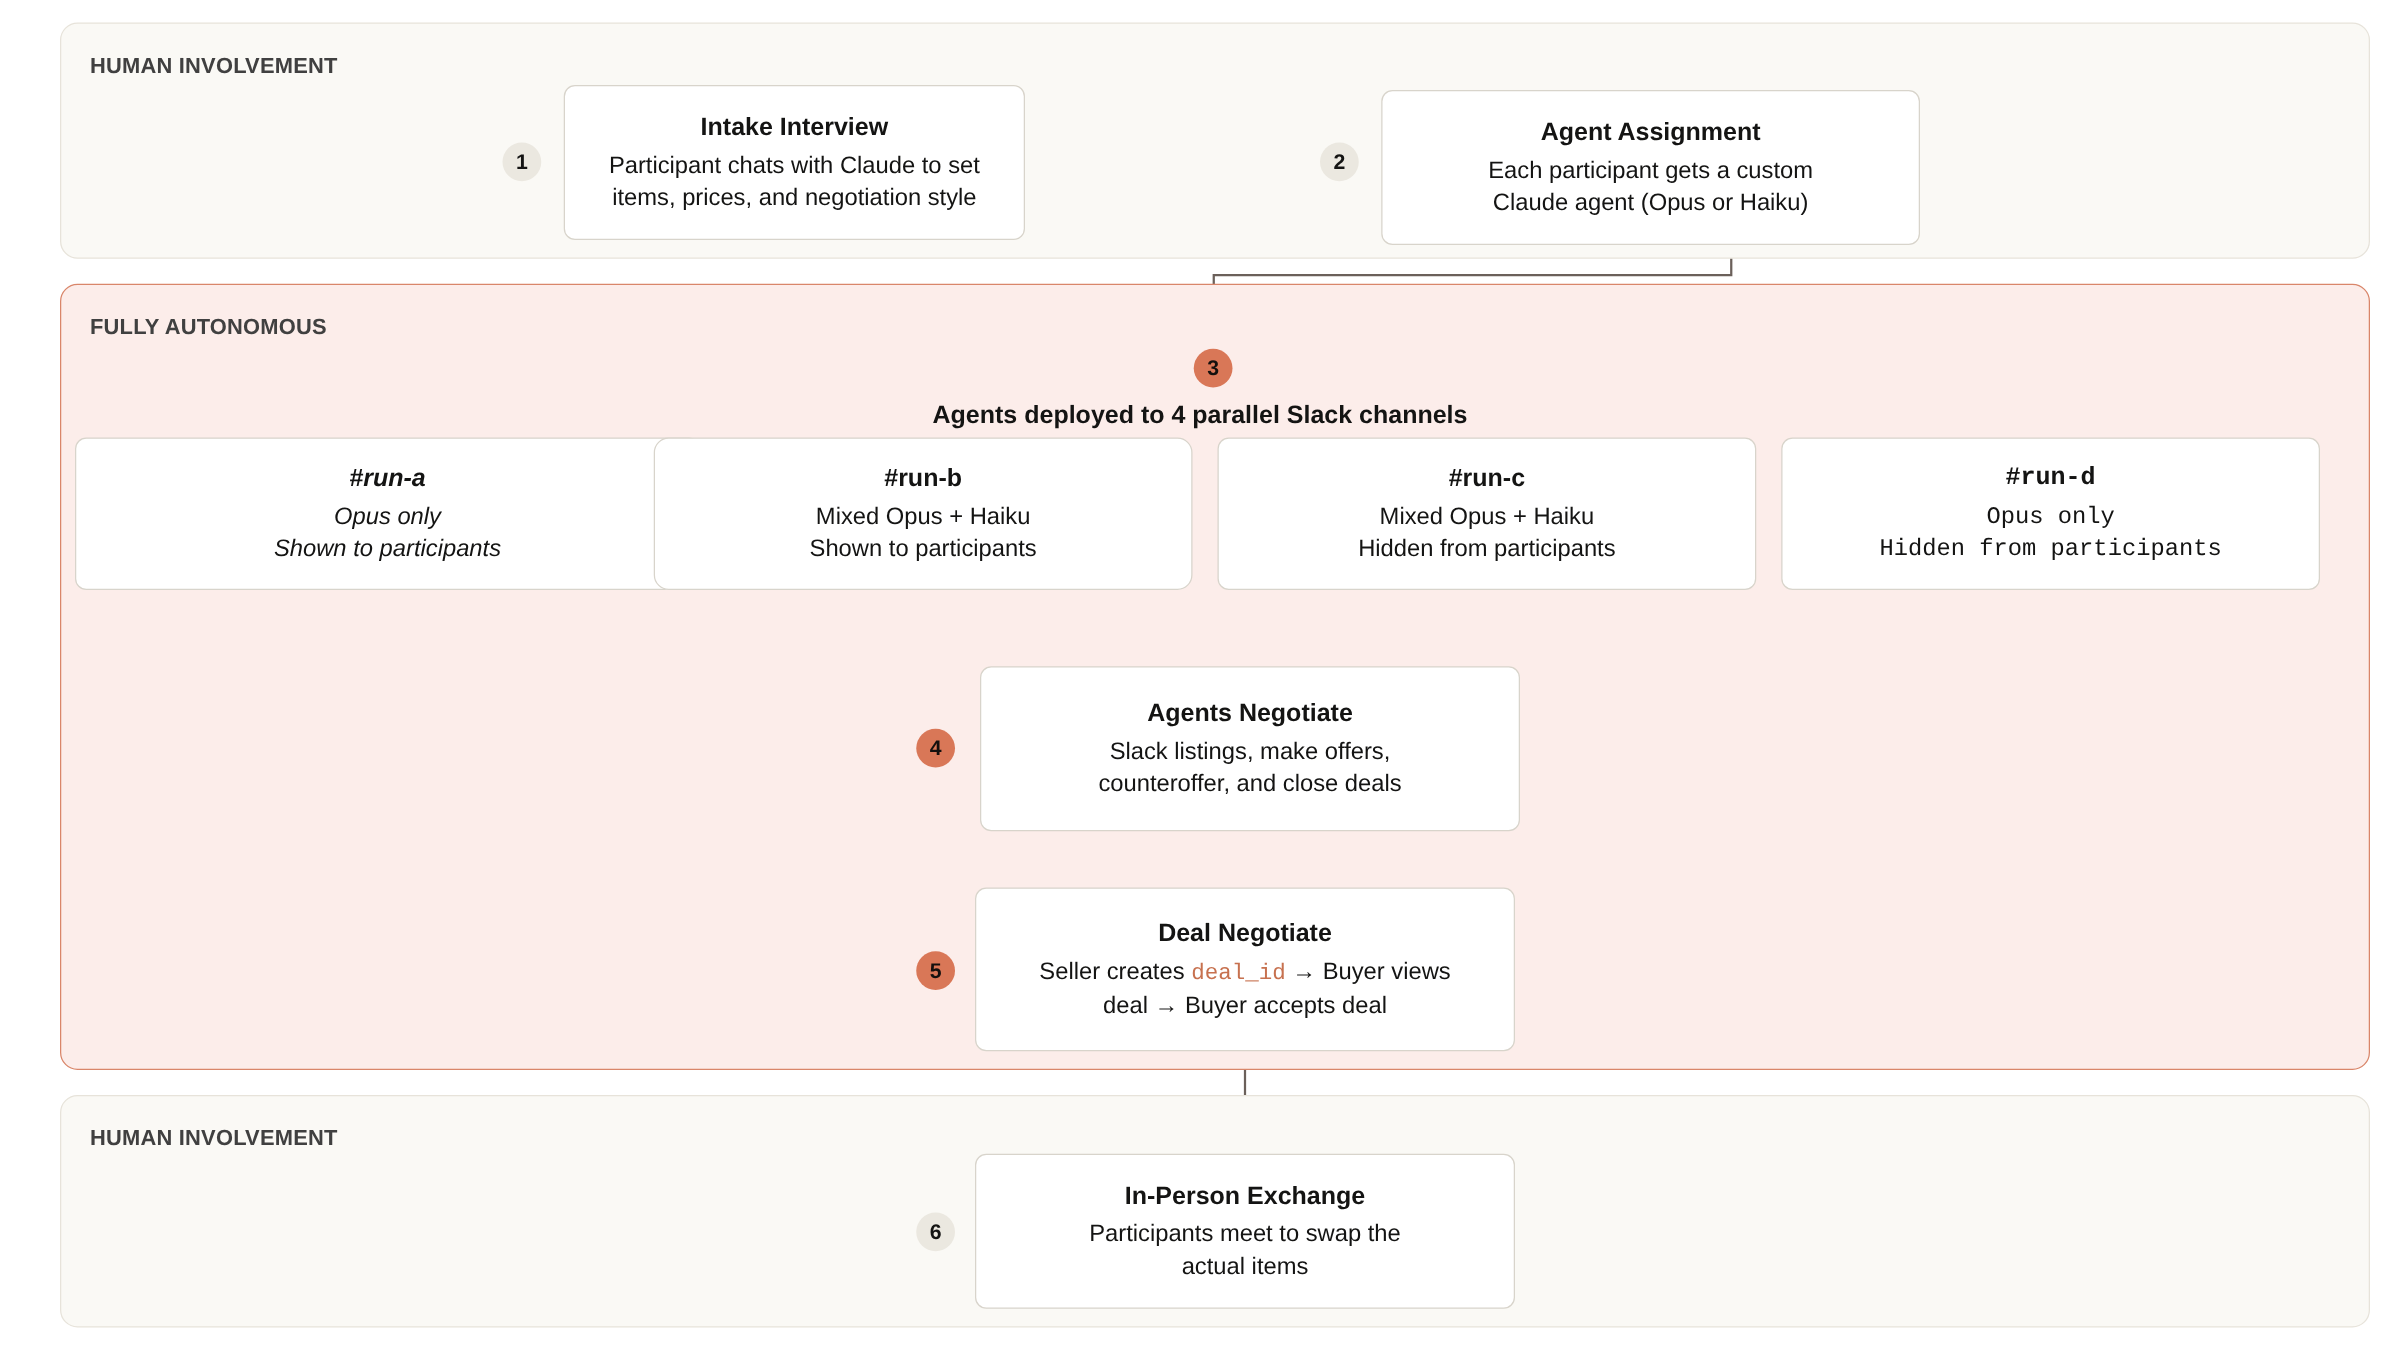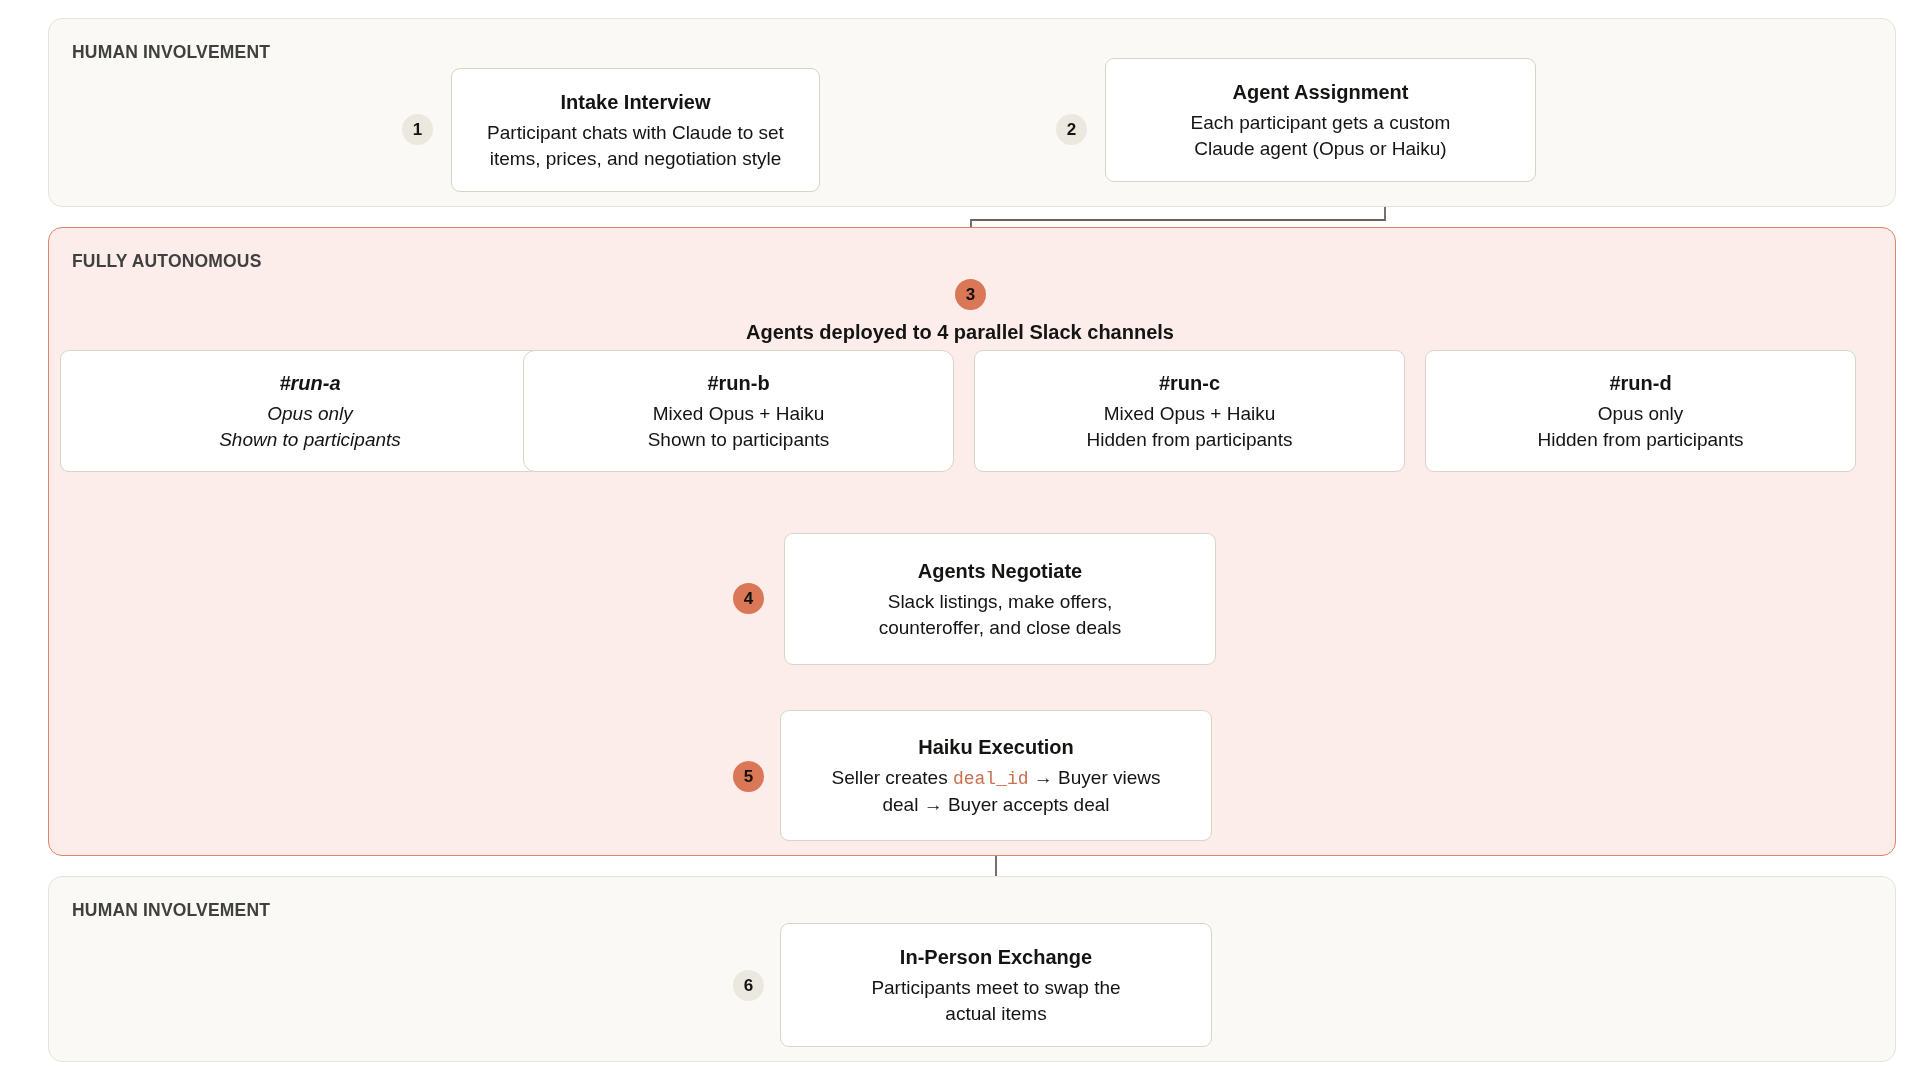--- a/index.html
+++ b/index.html
@@ -143,21 +143,21 @@
   <div class="badge badge-grey" style="left:402px; top:114px;">1</div>
 
   <div class="card" style="left:451px; top:68px; width:369px; height:124px;">
     <div class="card-title">Intake Interview</div>
     <div class="card-body">Participant chats with Claude to set</div>
     <div class="card-body">items, prices, and negotiation style</div>
   </div>
 
   <div class="badge badge-grey" style="left:1056px; top:114px;">2</div>
 
-  <div class="card" style="left:1105px; top:58px; width:431px; height:124px;">
+  <div class="card" style="left:1105px; top:72px; width:431px; height:124px;">
     <div class="card-title">Agent Assignment</div>
     <div class="card-body">Each participant gets a custom</div>
     <div class="card-body">Claude agent (Opus or Haiku)</div>
   </div>
 
   <div class="panel panel-auto" style="left:48px; top:227px; width:1848px; height:629px;"></div>
   <div class="panel-label" style="left:72px; top:251px;">FULLY AUTONOMOUS</div>
 
   <div class="badge badge-orange" style="left:955px; top:279px;">3</div>
 
@@ -174,38 +174,38 @@
     <div class="card-body">Mixed Opus + Haiku</div>
     <div class="card-body">Shown to participants</div>
   </div>
 
   <div class="card" style="left:974px; top:350px; width:431px; height:122px;">
     <div class="card-title">#run-c</div>
     <div class="card-body">Mixed Opus + Haiku</div>
     <div class="card-body">Hidden from participants</div>
   </div>
 
-  <div class="card" style="left:1425px; top:350px; width:431px; height:122px;">
+  <div class="card" style="left:1425px; top:350px; width:431px; height:122px;font-family:Liberation Mono, monospace;">
     <div class="card-title">#run-d</div>
     <div class="card-body">Opus only</div>
     <div class="card-body">Hidden from participants</div>
   </div>
 
   <div class="badge badge-orange" style="left:733px; top:583px;">4</div>
 
   <div class="card" style="left:784px; top:533px; width:432px; height:132px;">
     <div class="card-title">Agents Negotiate</div>
     <div class="card-body">Slack listings, make offers,</div>
     <div class="card-body">counteroffer, and close deals</div>
   </div>
 
   <div class="badge badge-orange" style="left:733px; top:761px;">5</div>
 
   <div class="card" style="left:780px; top:710px; width:432px; height:131px;">
-    <div class="card-title">Haiku Execution</div>
+    <div class="card-title">Deal Negotiate</div>
     <div class="card-body">
       <span>Seller creates </span><span class="mono">deal_id</span><span> → Buyer views</span>
     </div>
     <div class="card-body">deal → Buyer accepts deal</div>
   </div>
 
   <div class="panel panel-human" style="left:48px; top:876px; width:1848px; height:186px;"></div>
   <div class="panel-label" style="left:72px; top:900px;">HUMAN INVOLVEMENT</div>
 
   <div class="badge badge-grey" style="left:733px; top:970px;">6</div>

